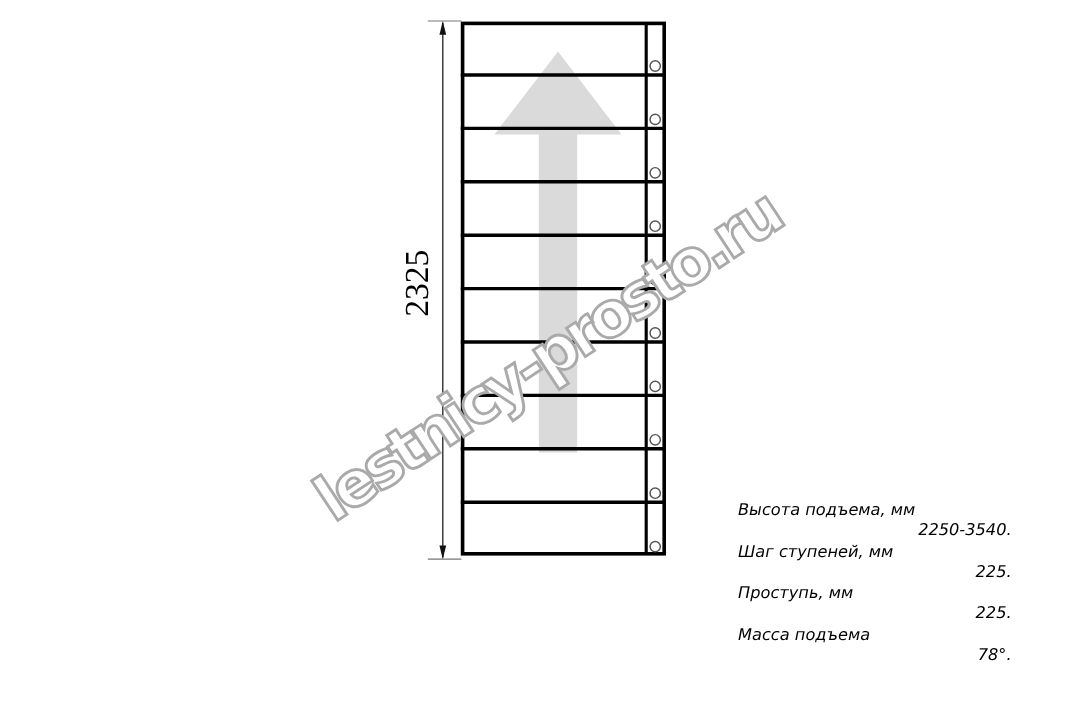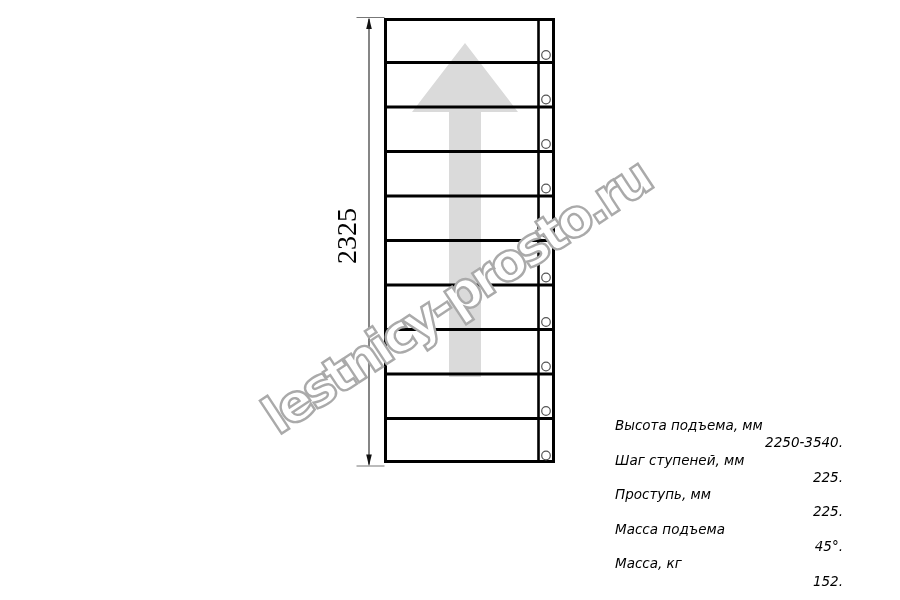--- a/index.html
+++ b/index.html
@@ -89,21 +89,17 @@
     <div class="spec-row">
       <span class="spec-label">Шаг ступеней, мм</span>
       <span class="spec-value">225.</span>
     </div>
     <div class="spec-row">
       <span class="spec-label">Проступь, мм</span>
       <span class="spec-value">225.</span>
     </div>
     <div class="spec-row">
       <span class="spec-label">Масса подъема</span>
-      <span class="spec-value">45°.</span>
-    </div>
-    <div class="spec-row">
-      <span class="spec-label">Масса, кг</span>
-      <span class="spec-value">152.</span>
+      <span class="spec-value">78°.</span>
     </div>
   </div>
 
 </div>
 
 </body></html>

